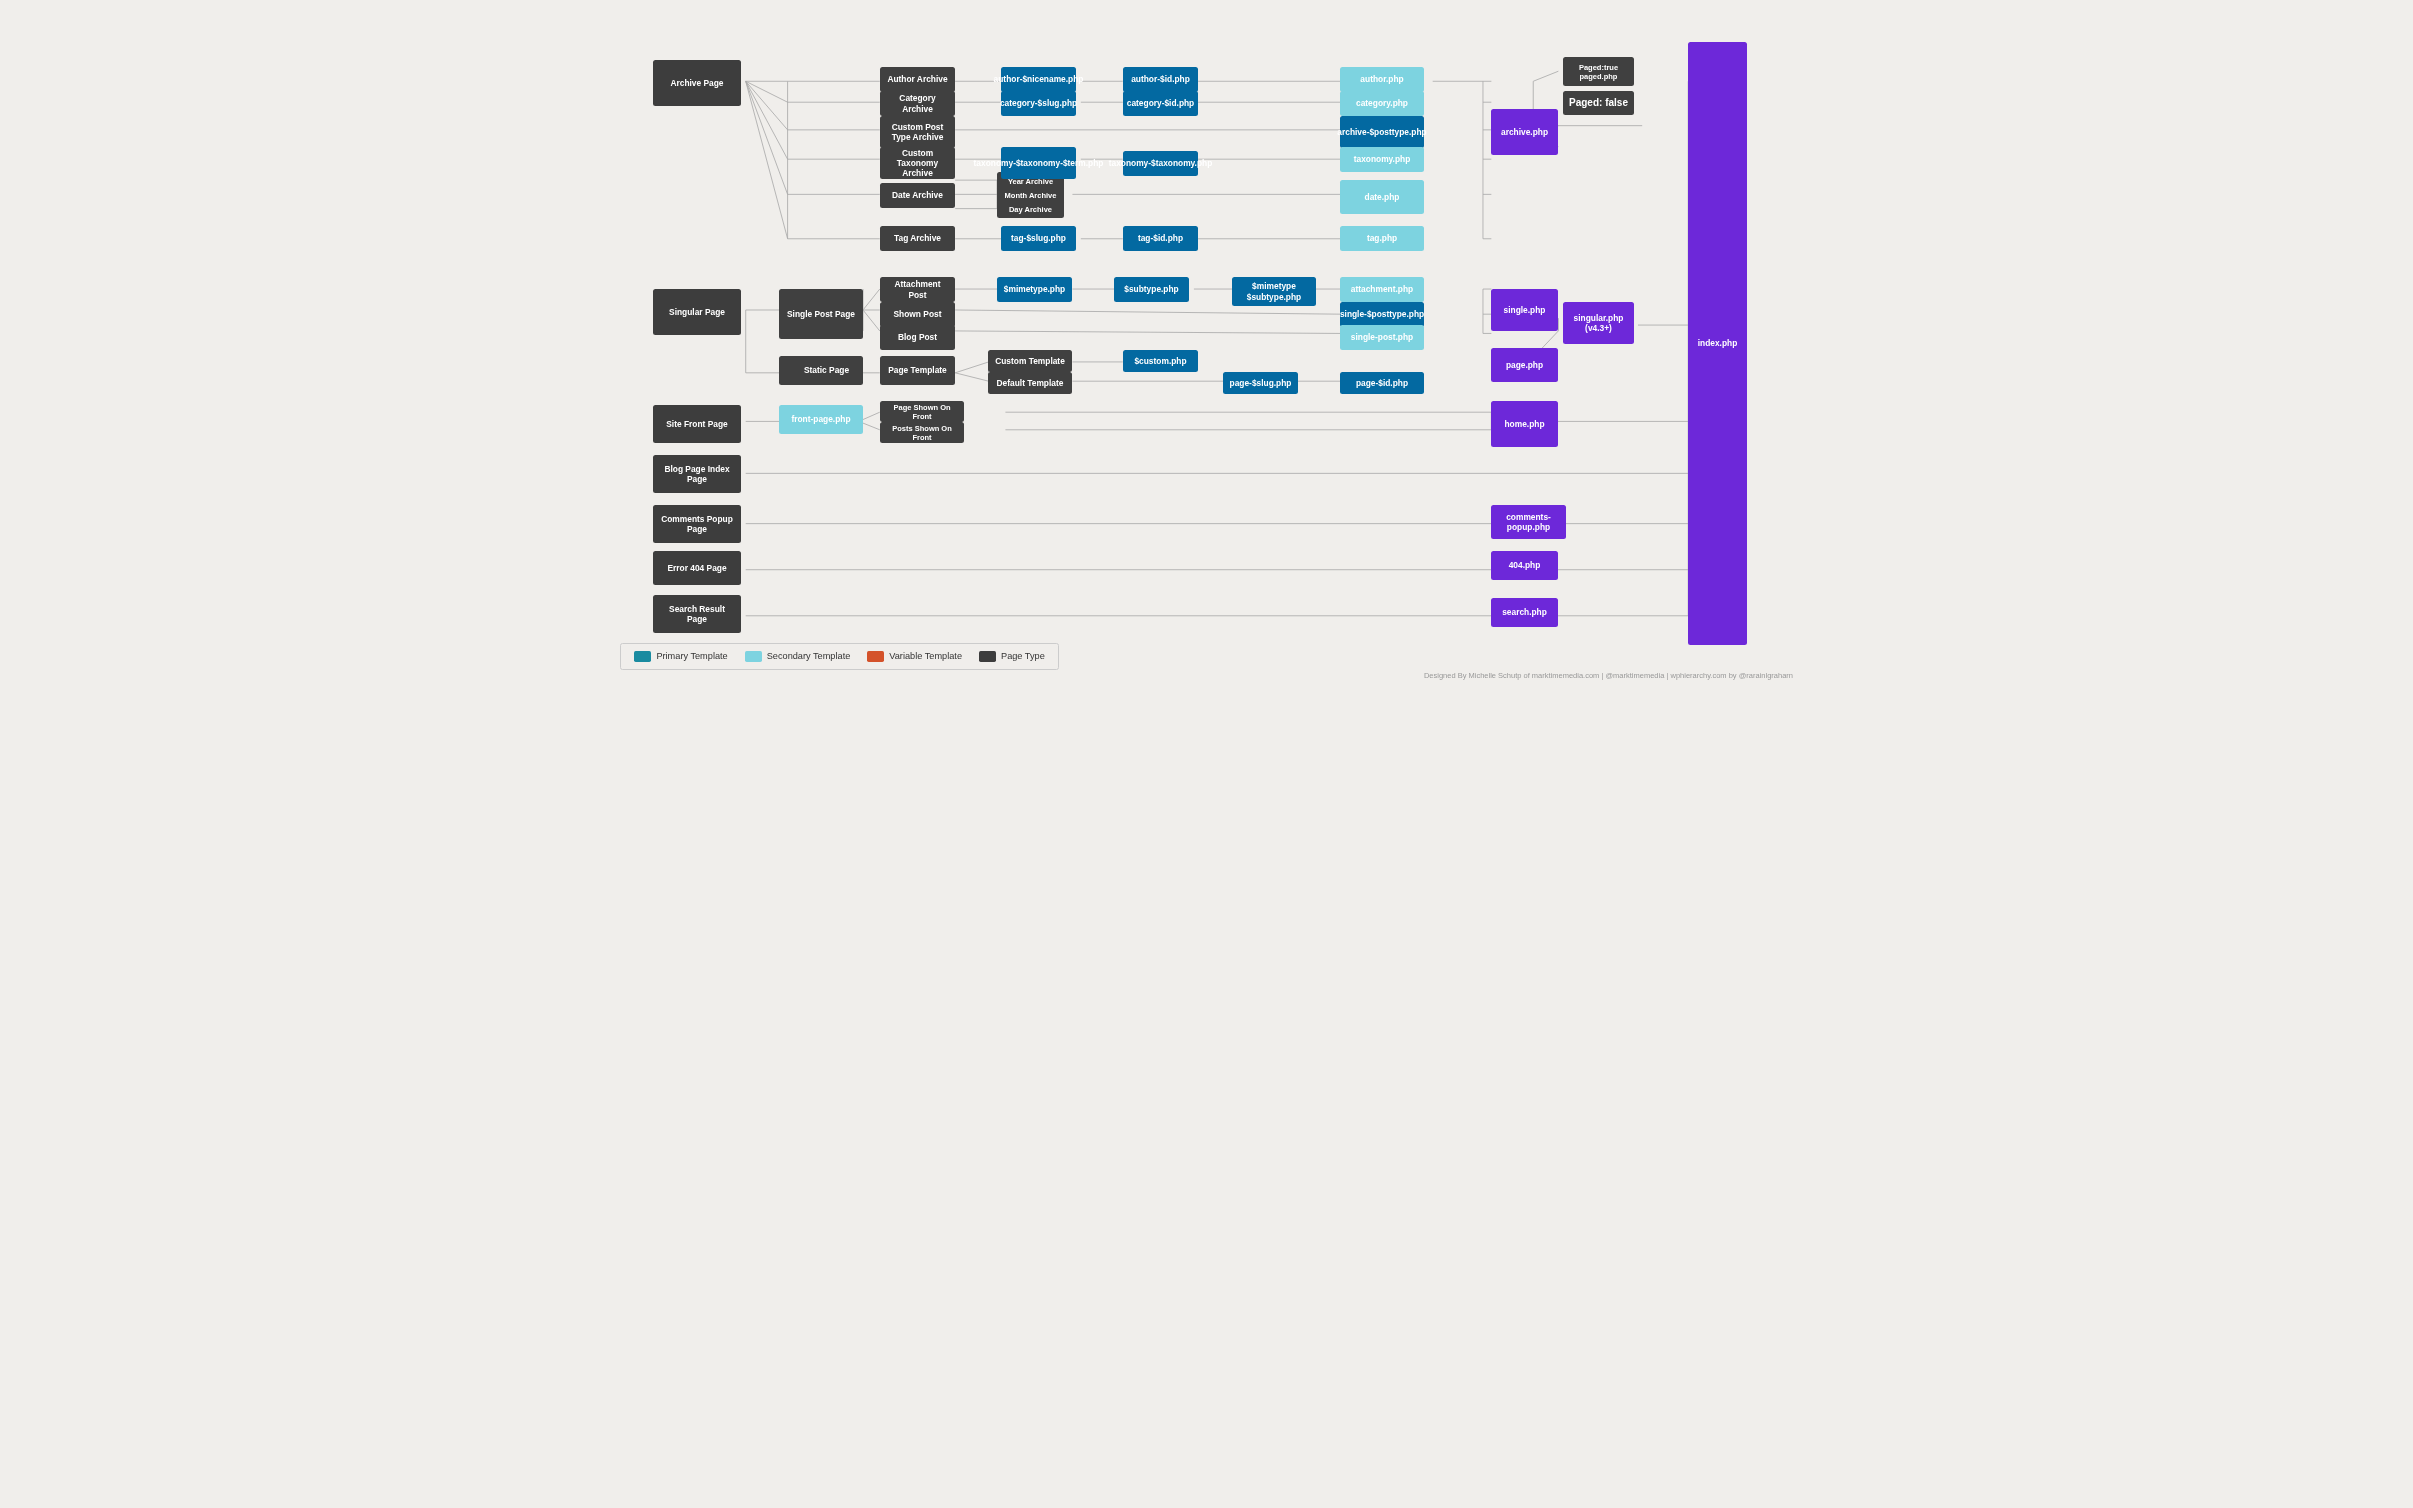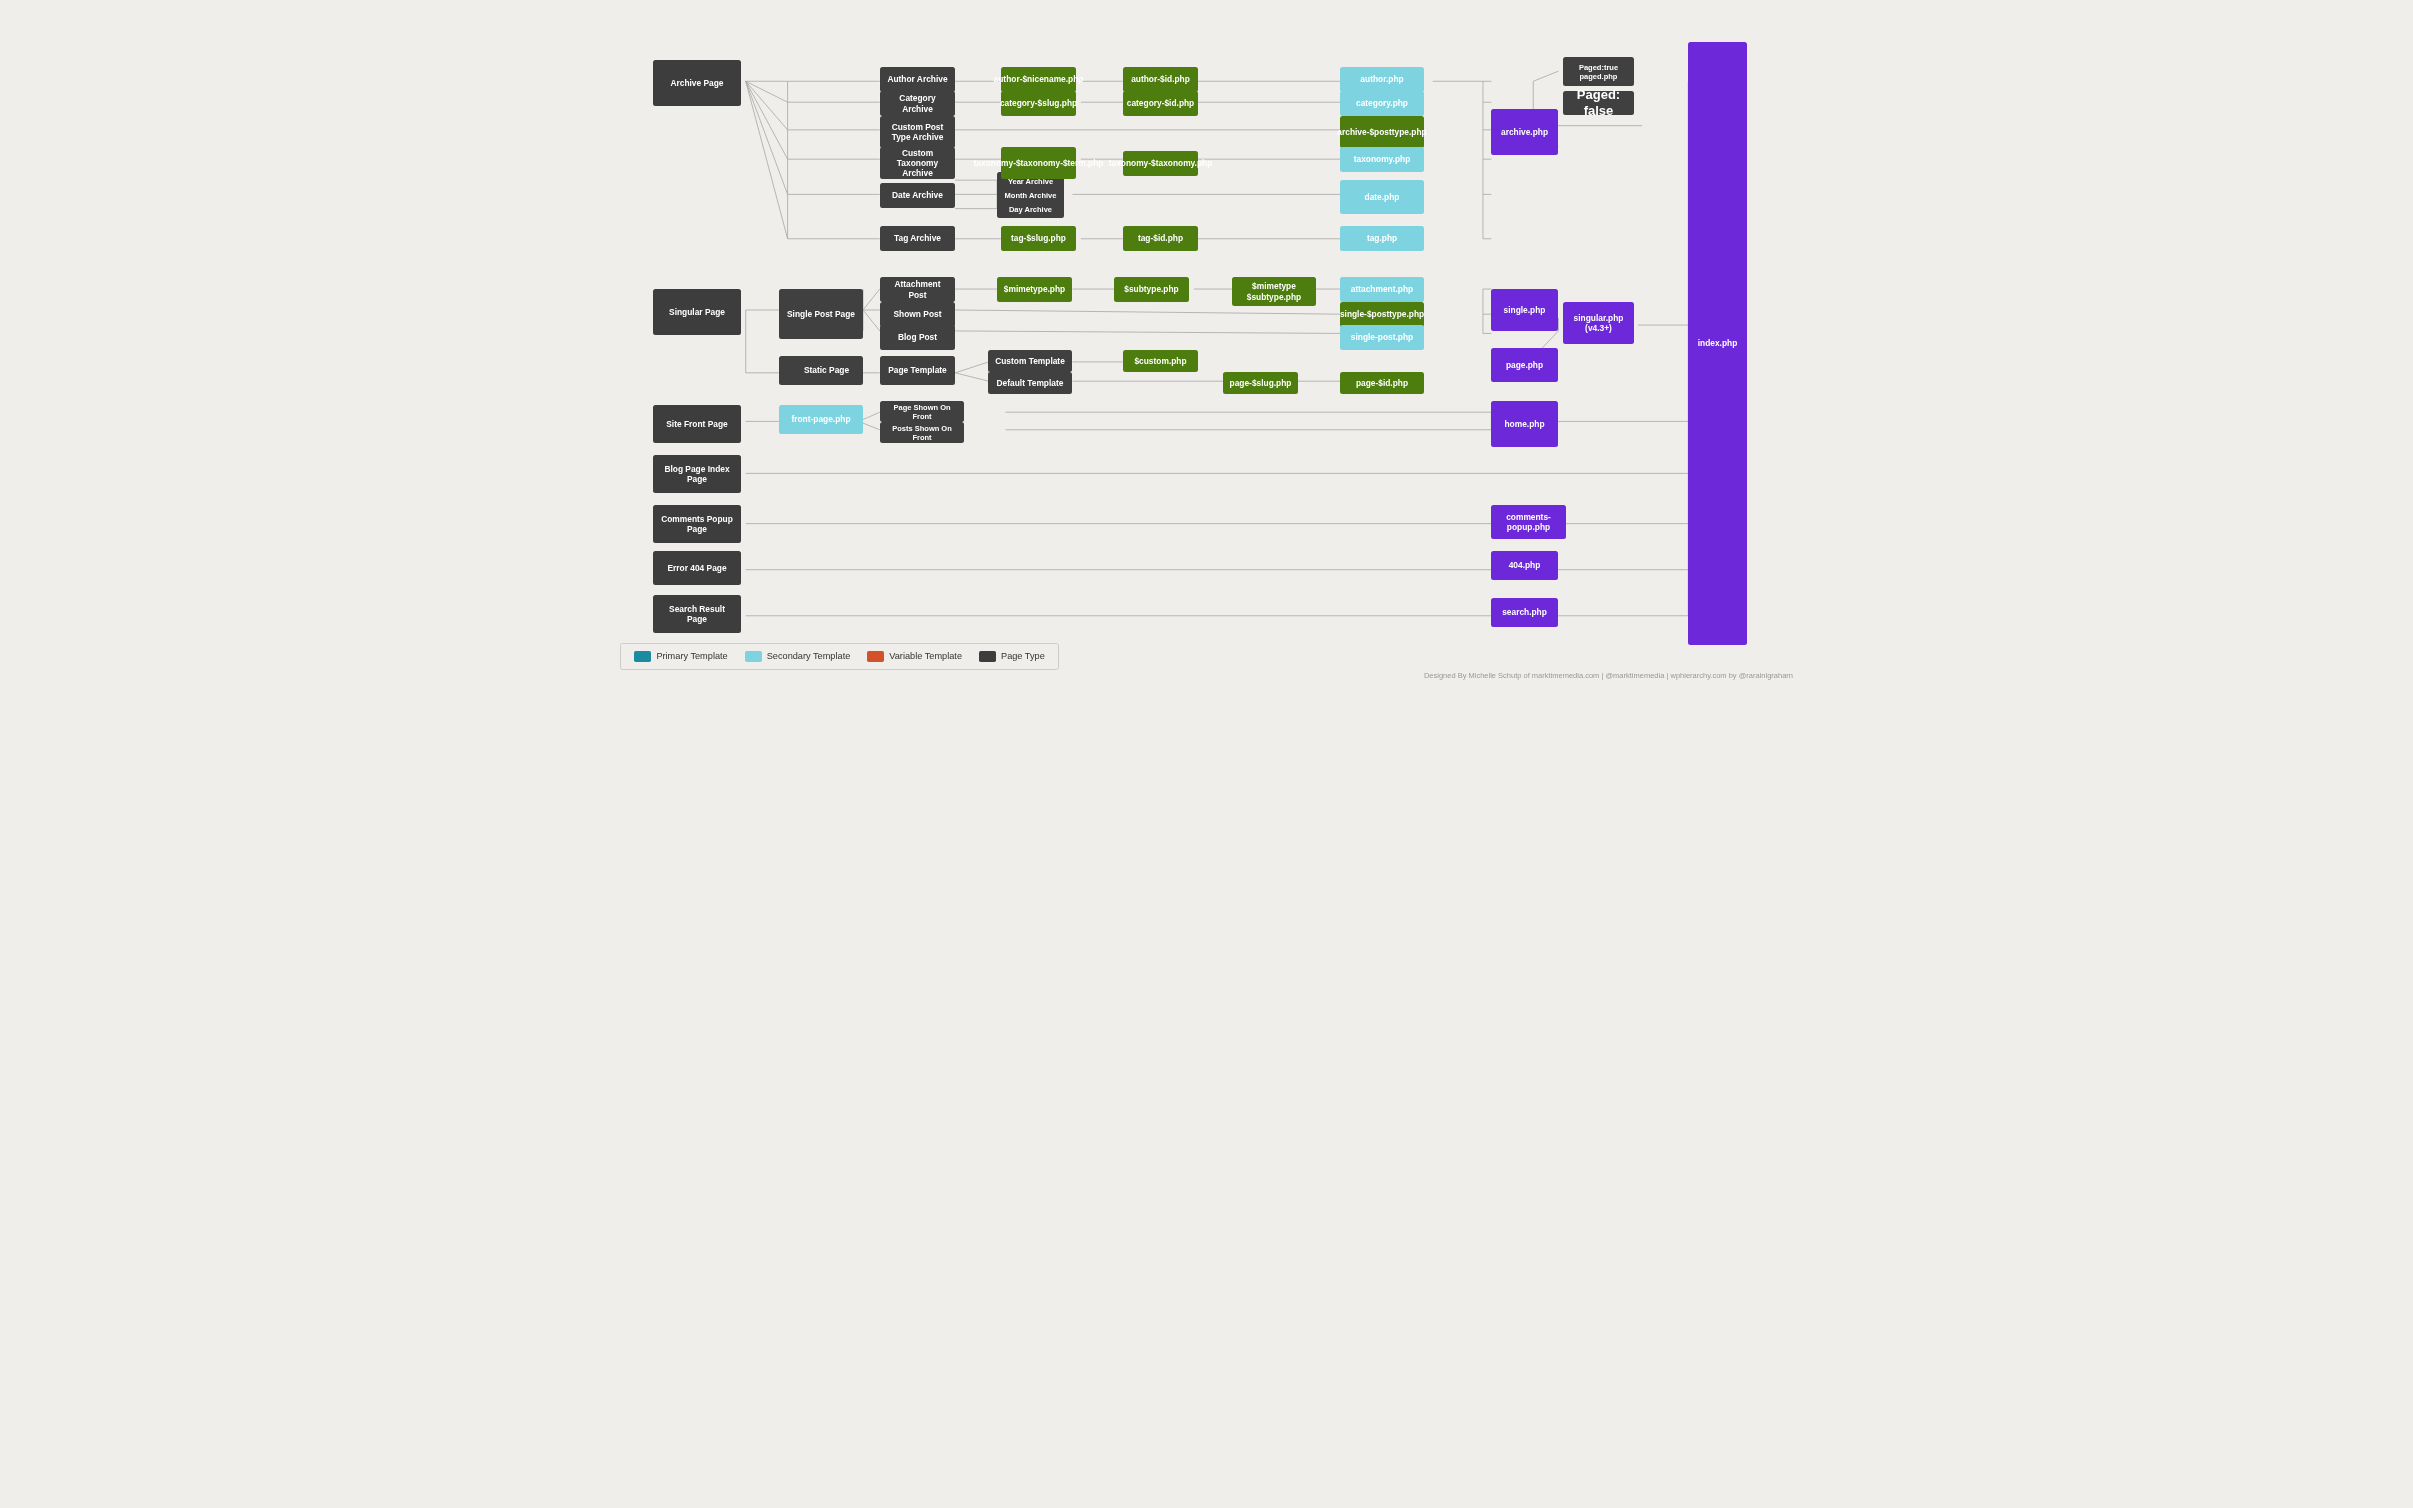--- a/index.html
+++ b/index.html
@@ -38,21 +38,21 @@
     }
     .node-primary {
       background: #6d28d9;
       color: #fff;
     }
     .node-secondary {
       background: #7dd3e0;
       color: #fff;
     }
     .node-variable {
-      background: #4d7c0f;
+      background: #0369a1;
       color: #fff;
     }
     .node-dark {
       background: #404040;
       color: #fff;
     }
 
     
     .connectors {
       position: absolute;
@@ -323,21 +323,21 @@
   </div>
 
   <div class="node node-primary" style="left:888px;top:109px;width:67px;height:46px;">
     <span>archive.php</span>
   </div>
 
   <div class="node node-dark" style="left:960px;top:57px;width:71px;height:29px;font-size:7.5px;">
     <span>Paged:true paged.php</span>
   </div>
 
-  <div class="node node-dark" style="left:960px;top:91px;width:71px;height:23.5px;font-size:13px;">
+  <div class="node node-dark" style="left:960px;top:91px;width:71px;height:23.5px;font-size:10px;">
     <span>Paged: false</span>
   </div>
 
   <div class="node node-primary" style="left:1085px;top:42px;width:59px;height:603px;">
     <span style="writing-mode:horizontal-tb;">index.php</span>
   </div>
 
   <div class="node node-page-type" style="left:50px;top:289px;width:88px;height:46px;">
     <span>Singular Page</span>
   </div>

